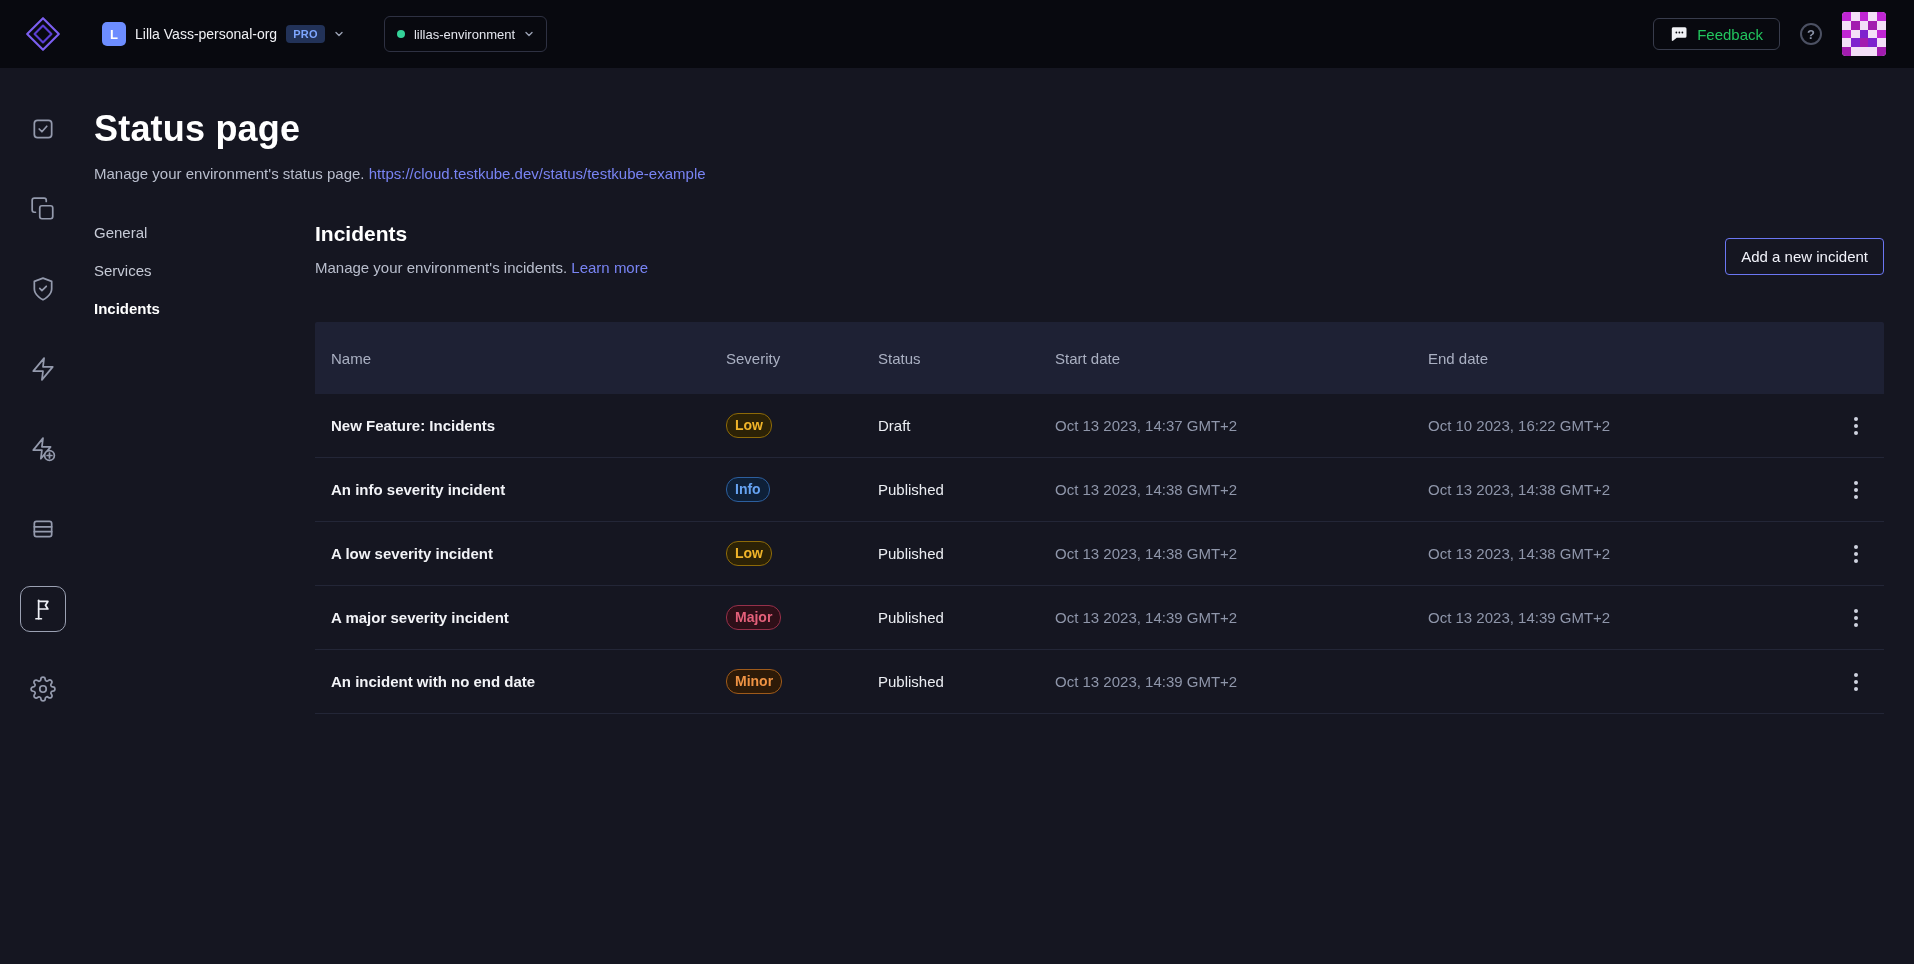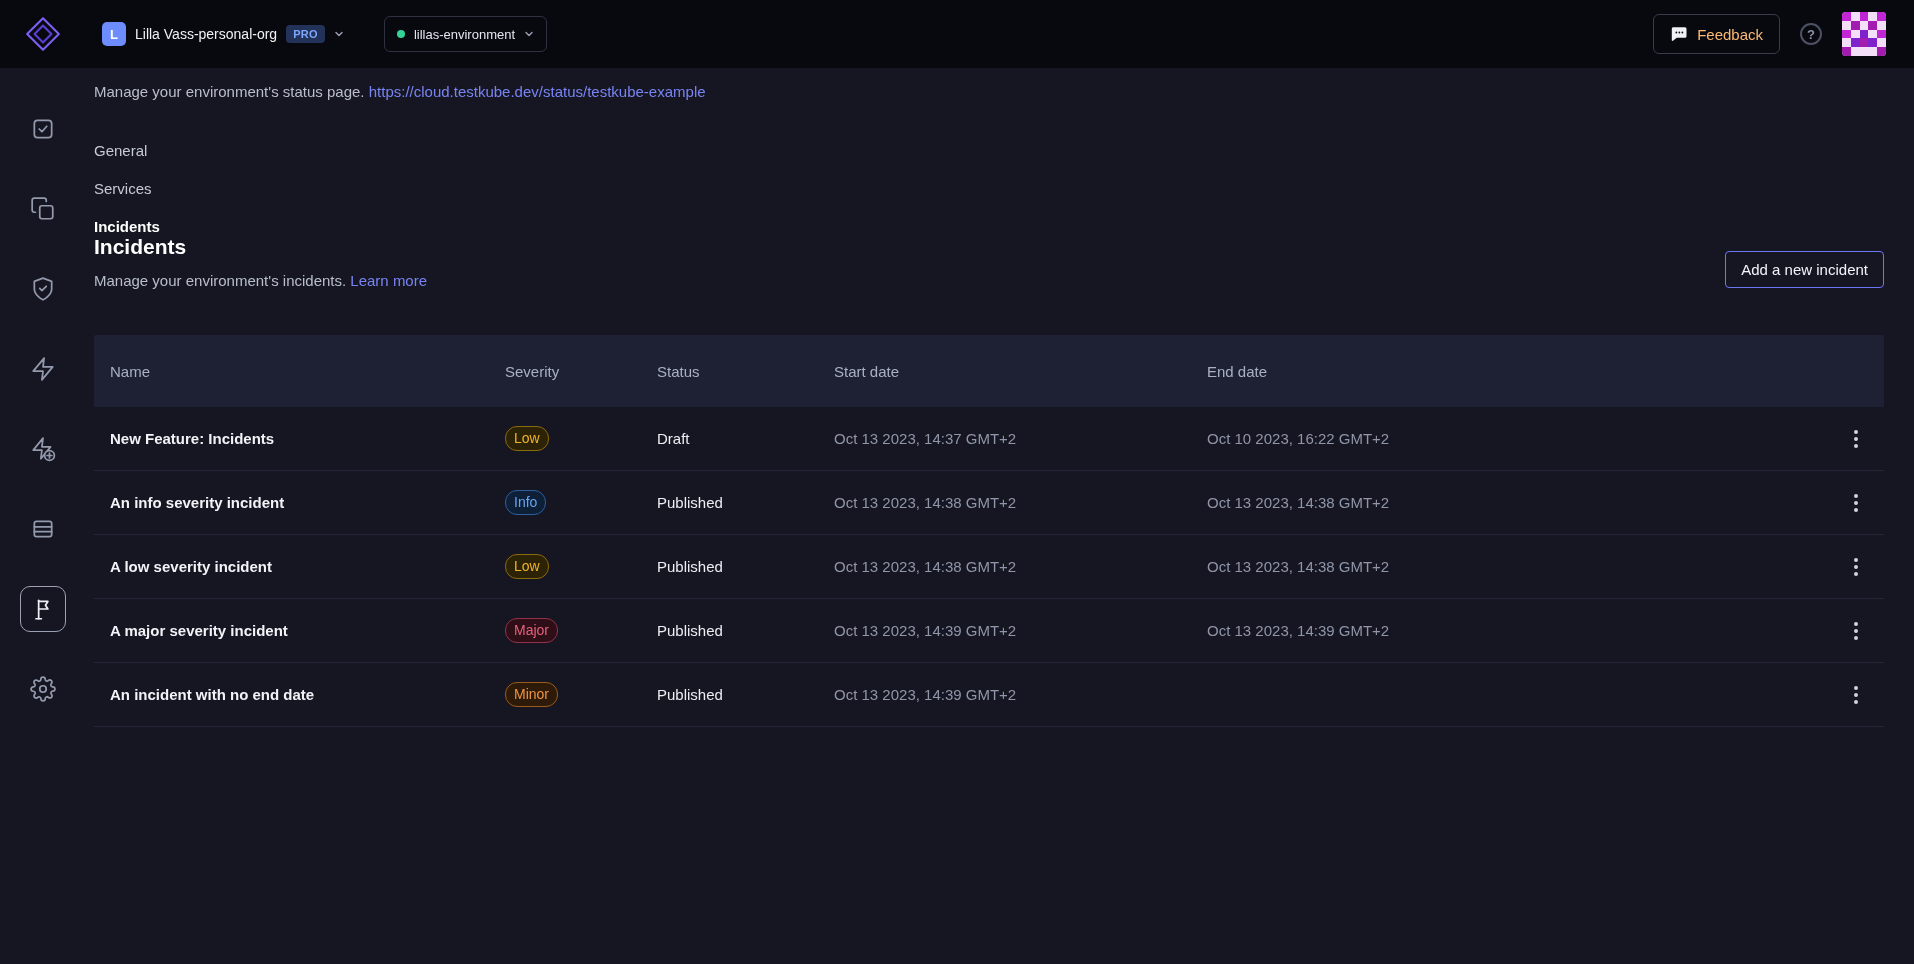--- a/index.html
+++ b/index.html
@@ -36,21 +36,21 @@
     border:1px solid #2e3142; border-radius:6px;
     height:36px; padding:0 12px; cursor:pointer;
   }
   .env-dot { width:8px; height:8px; border-radius:50%; }
   .env-name { font-size:13px; color:#e4e6ee; }
 
   .topbar-right { display:flex; align-items:center; gap:20px; }
   .feedback-btn {
     display:flex; align-items:center; gap:9px;
     background:transparent; border:1px solid #383c4c; border-radius:6px;
-    height:40px; padding:0 16px; color:#fdba74; font-size:15px;
+    height:32px; padding:0 16px; color:#22c55e; font-size:15px;
     font-family:inherit; cursor:pointer;
   }
   .help-circle {
     width:22px; height:22px; border-radius:50%;
     border:2px solid #4c5163; color:#8b92a6;
     display:flex; align-items:center; justify-content:center;
     font-size:13px; font-weight:700; cursor:pointer;
   }
   .avatar { width:44px; height:44px; border-radius:4px; overflow:hidden; cursor:pointer; }
 
@@ -72,21 +72,21 @@
     margin:-8px 0;
   }
   .side-item.active svg { stroke:#eef0f6; }
 
   main { flex:1; padding:0 30px 0 8px; }
 
   .page-title { font-size:36px; font-weight:700; color:#ffffff; margin-top:40px; letter-spacing:.2px; }
   .page-subtitle { font-size:15px; color:#b9bec d; color:#b9becd; margin-top:15px; }
   a.link { color:#7984f4; text-decoration:none; cursor:pointer; }
 
-  .content-row { display:flex; margin-top:40px;flex-direction:column; }
+  .content-row { display:flex; margin-top:40px; }
   .settings-nav { width:221px; flex-shrink:0; display:flex; flex-direction:column; gap:21px; padding-top:2px; }
   .settings-nav-item { font-size:15px; color:#c6cad6; cursor:pointer; }
   .settings-nav-item.active { color:#ffffff; font-weight:700; }
 
   .incidents-section { flex:1; }
   .section-header { display:flex; justify-content:space-between; align-items:flex-start; }
   .section-title { font-size:21px; font-weight:700; color:#ffffff; }
   .section-desc { font-size:15px; color:#b9becd; margin-top:13px; }
   .add-btn {
     background:transparent; border:1px solid #6b76f2; border-radius:4px;
@@ -107,21 +107,21 @@
   }
   .t-head .t-cell { font-size:15px; color:#aab0c2; }
   .t-body-row { height:64px; border-bottom:1px solid #232637; }
   .cell-name { font-size:15px; font-weight:700; color:#f2f3f7; }
   .cell-status { font-size:15px; color:#eceef3; }
   .cell-date { font-size:15px; color:#8f96aa; }
   .cell-actions { justify-self:end; }
 
   .badge {
     display:inline-block; padding:3px 8px; border-radius:12px;
-    font-size:14px; border:1px solid; line-height:1.25;
+    font-size:14px; border:1px solid; line-height:1.25;font-weight:bold;
   }
   .badge[data-sev="low"]   { color:#f0b429; border-color:#8d6a08; background:#2c2206; }
   .badge[data-sev="info"]  { color:#66a3f2; border-color:#2c5f9e; background:#0e2038; }
   .badge[data-sev="major"] { color:#e4607a; border-color:#96304a; background:#2e0f18; }
   .badge[data-sev="minor"] { color:#ef9344; border-color:#9e5a1a; background:#2d1a08; }
 
   .kebab {
     background:transparent; border:none; cursor:pointer;
     display:flex; flex-direction:column; gap:3px; padding:8px 10px;
   }
@@ -236,20 +236,21 @@
     </div>
     <div class="side-item">
       <svg width="26" height="26" viewBox="0 0 24 24" fill="none" stroke-width="1.6" stroke-linecap="round" stroke-linejoin="round">
         <circle cx="12" cy="12" r="3"></circle>
         <path d="M19.4 15a1.65 1.65 0 0 0 .33 1.82l.06.06a2 2 0 0 1 0 2.83 2 2 0 0 1-2.83 0l-.06-.06a1.65 1.65 0 0 0-1.82-.33 1.65 1.65 0 0 0-1 1.51V21a2 2 0 0 1-2 2 2 2 0 0 1-2-2v-.09A1.65 1.65 0 0 0 9 19.4a1.65 1.65 0 0 0-1.82.33l-.06.06a2 2 0 0 1-2.83 0 2 2 0 0 1 0-2.83l.06-.06a1.65 1.65 0 0 0 .33-1.82 1.65 1.65 0 0 0-1.51-1H3a2 2 0 0 1-2-2 2 2 0 0 1 2-2h.09A1.65 1.65 0 0 0 4.6 9a1.65 1.65 0 0 0-.33-1.82l-.06-.06a2 2 0 0 1 0-2.83 2 2 0 0 1 2.83 0l.06.06a1.65 1.65 0 0 0 1.82.33H9a1.65 1.65 0 0 0 1-1.51V3a2 2 0 0 1 2-2 2 2 0 0 1 2 2v.09a1.65 1.65 0 0 0 1 1.51 1.65 1.65 0 0 0 1.82-.33l.06-.06a2 2 0 0 1 2.83 0 2 2 0 0 1 0 2.83l-.06.06a1.65 1.65 0 0 0-.33 1.82V9a1.65 1.65 0 0 0 1.51 1H21a2 2 0 0 1 2 2 2 2 0 0 1-2 2h-.09a1.65 1.65 0 0 0-1.51 1z"></path>
       </svg>
     </div>
   </nav>
 
   <main>
+    <h1 class="page-title">Status page</h1>
     <p class="page-subtitle">
       <span>Manage your environment's status page.</span>
       <a class="link">https://cloud.testkube.dev/status/testkube-example</a>
     </p>
 
     <div class="content-row">
       <nav class="settings-nav">
         <div class="settings-nav-item">General</div>
         <div class="settings-nav-item">Services</div>
         <div class="settings-nav-item active">Incidents</div>

